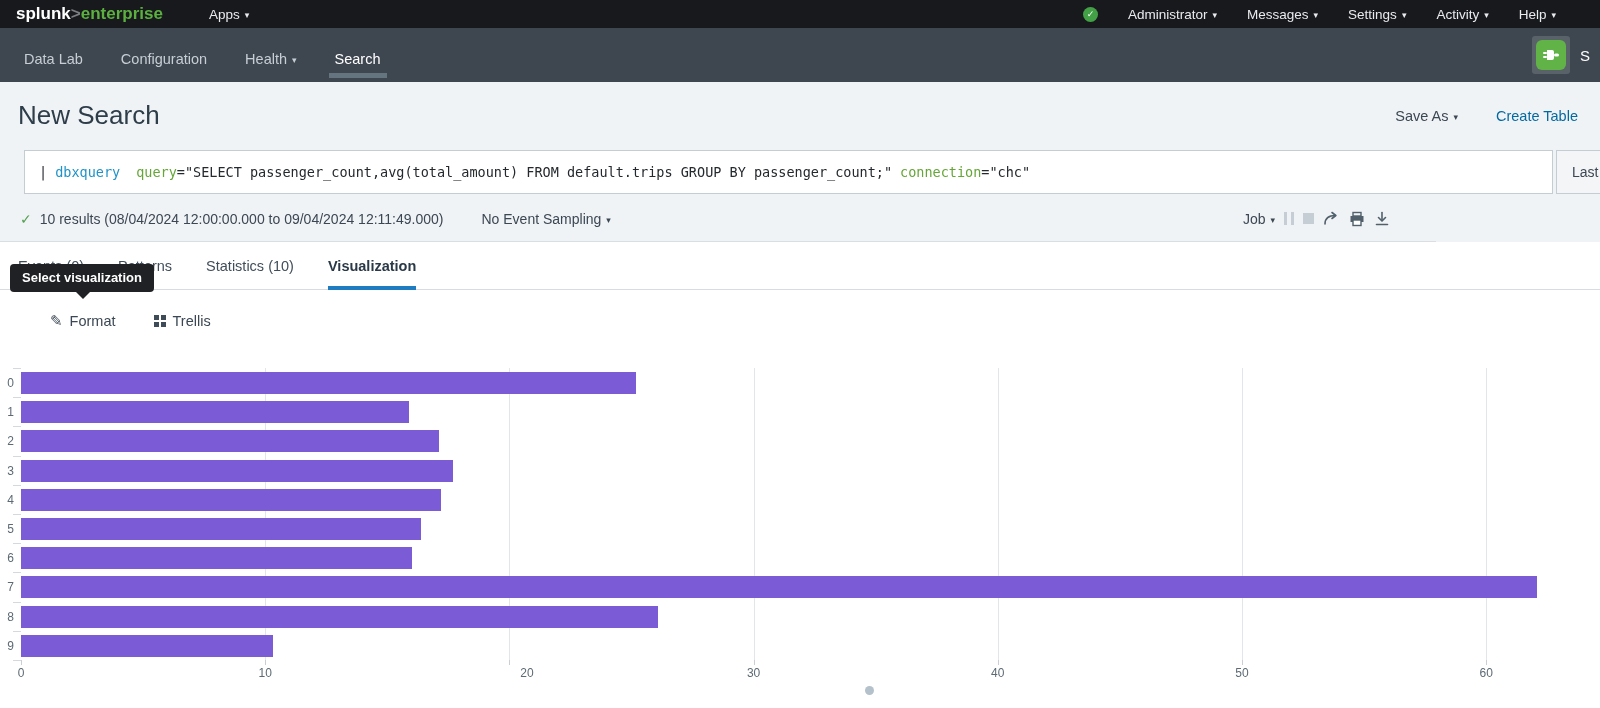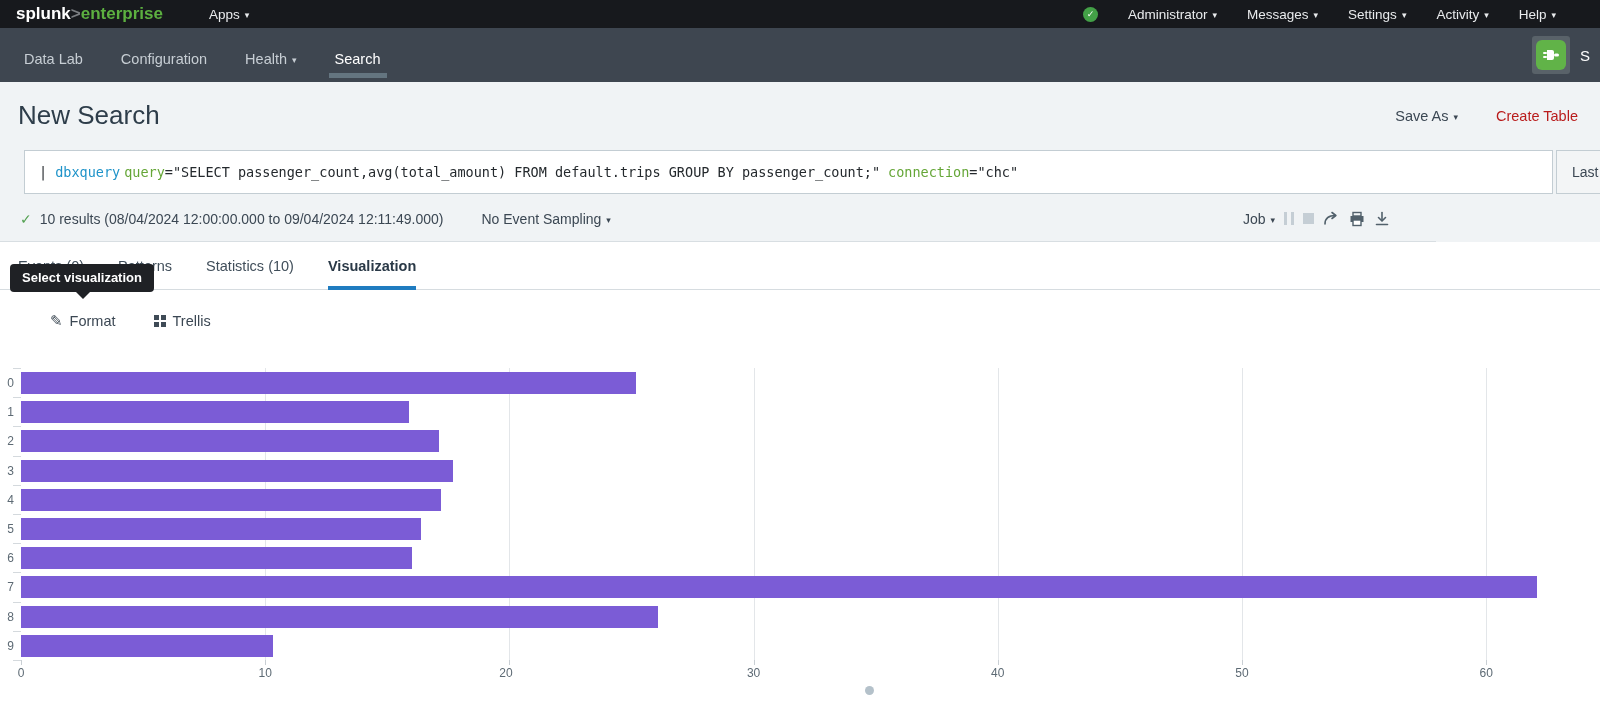--- a/index.html
+++ b/index.html
@@ -29,28 +29,28 @@
   .appnav-right { margin-left:auto; display:flex; align-items:center; gap:10px; color:#fff; font-size:15px; margin-right:10px; }
   .app-badge { width:38px; height:38px; background:#596269; border-radius:3px;
                display:flex; align-items:center; justify-content:center; }
   .app-badge-inner { width:30px; height:30px; background:#61b348; border-radius:6px;
                      display:flex; align-items:center; justify-content:center; }
   .appnav-right .app-name { white-space:nowrap; }
 
   
   .page-title { position:absolute; top:100px; left:18px; font-size:26px; font-weight:500; color:#2e3d4a; }
   .save-as { position:absolute; top:108px; right:142px; font-size:14.5px; color:#3b4753; cursor:pointer; }
-  .create-table { position:absolute; top:108px; left:1496px; font-size:14.5px; color:#b91c1c; white-space:nowrap; }
+  .create-table { position:absolute; top:108px; left:1496px; font-size:14.5px; color:#0369a1; white-space:nowrap; }
 
   
   .searchbar { position:absolute; top:150px; left:24px; width:1529px; height:44px; background:#fff;
                border:1px solid #c3cdd3; display:flex; align-items:center; padding:0 14px;
                font-family:"DejaVu Sans Mono", monospace; font-size:13.5px; color:#24292d; white-space:pre; }
   .tok-pipe { margin-right:8px; }
-  .tok-cmd  { color:#1e93c9; margin-right:4px; }
+  .tok-cmd  { color:#1e93c9; margin-right:16px; }
   .tok-key  { color:#65a637; }
   .tok-key2 { color:#65a637; margin-left:8px; }
   .timepicker { position:absolute; top:150px; left:1556px; width:120px; height:44px; background:#f3f5f6;
                 border:1px solid #c3cdd3; display:flex; align-items:center; padding-left:15px;
                 font-size:14px; color:#3b4753; cursor:pointer; }
 
   
   .results-row { position:absolute; top:196px; left:0; width:1436px; height:46px;
                  display:flex; align-items:center; padding:0 46px 0 20px;
                  border-bottom:1px solid #d8dee2; font-size:14px; color:#3b4753; }
@@ -210,21 +210,21 @@
 </div>
 
 <div id="chart">
     <div class="xtick-mark" style="left: 21px;"></div>
     <div class="xtick-label" style="left: 21px;">0</div>
     <div class="gridline" style="left: 265.2px;"></div>
     <div class="xtick-mark" style="left: 265.2px;"></div>
     <div class="xtick-label" style="left: 265.2px;">10</div>
     <div class="gridline" style="left: 509.4px;"></div>
     <div class="xtick-mark" style="left: 509.4px;"></div>
-    <div class="xtick-label" style="left: 506px;">20</div>
+    <div class="xtick-label" style="left: 527px;">20</div>
     <div class="gridline" style="left: 753.6px;"></div>
     <div class="xtick-mark" style="left: 753.6px;"></div>
     <div class="xtick-label" style="left: 753.6px;">30</div>
     <div class="gridline" style="left: 997.8px;"></div>
     <div class="xtick-mark" style="left: 997.8px;"></div>
     <div class="xtick-label" style="left: 997.8px;">40</div>
     <div class="gridline" style="left: 1242px;"></div>
     <div class="xtick-mark" style="left: 1242px;"></div>
     <div class="xtick-label" style="left: 1242px;">50</div>
     <div class="gridline" style="left: 1486.2px;"></div>

